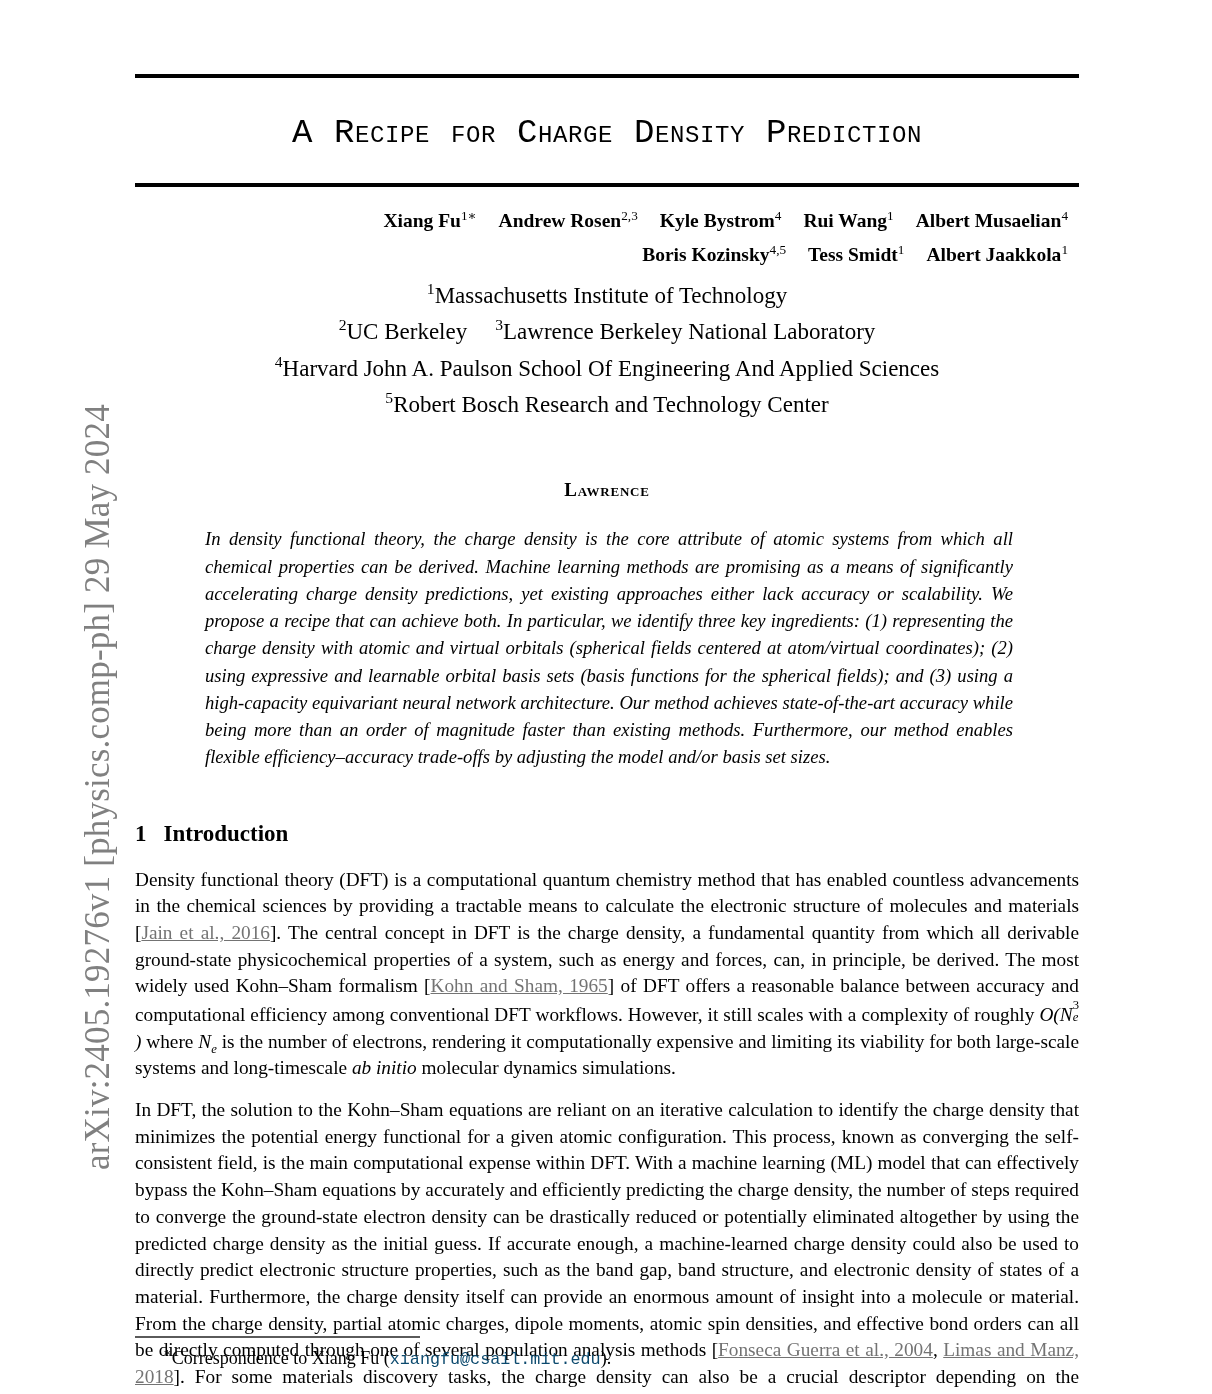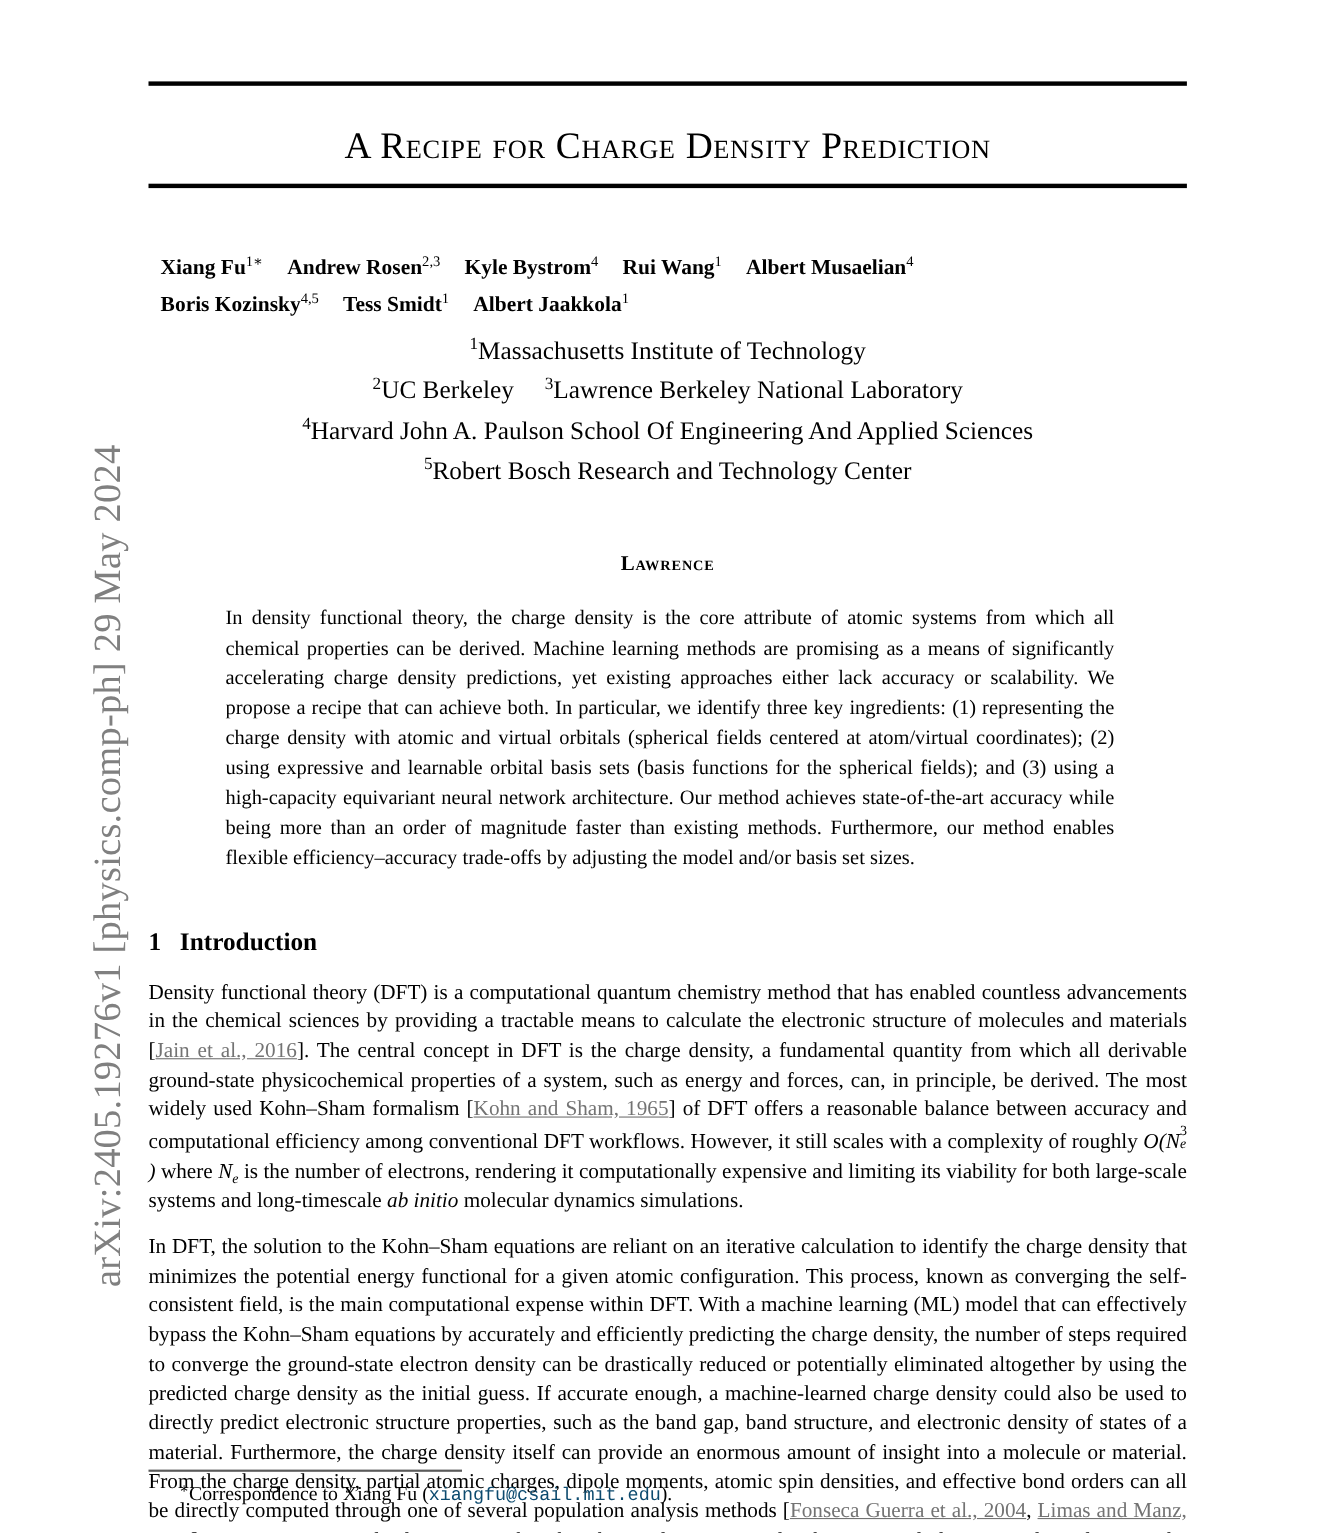--- a/index.html
+++ b/index.html
@@ -53,30 +53,31 @@
     width: 100%;
   }
   #title-rule-top { margin-top: 74px; }
   #title-rule-bottom { margin-top: 0px; }
 
   #paper-title {
     text-align: center;
     font-size: 34px;
     font-variant: small-caps;
     letter-spacing: 0.6px;
-    padding: 36px 0 14px 0;
+    padding: 36px 0 30px 0;
     line-height: 1.15;
     font-weight: normal;
     margin: 0;
+    font-family: Liberation Mono, monospace;
   }
 
   
   #authors {
-    margin-top: 63px;
-    text-align: left;
+    margin-top: 24px;
+    text-align: right;
   }
   .author-line {
     font-size: 19.5px;
     font-weight: bold;
     line-height: 1.0;
     margin-bottom: 14px;
     white-space: nowrap;
   }
   .author {
     display: inline-block;
@@ -115,20 +116,21 @@
     letter-spacing: 0.8px;
     margin: 0 0 24px 0;
   }
   #abstract-body {
     margin: 16px 66px 0 70px;
     font-size: 18.6px;
     line-height: 1.465;
     text-align: justify;
     text-justify: inter-word;
     hyphens: none;
+    font-style: italic;
   }
 
   
   .section-heading {
     font-size: 23px;
     font-weight: bold;
     margin: 50px 0 20px 0;
   }
   .section-heading .secnum { margin-right: 17px; }
 

